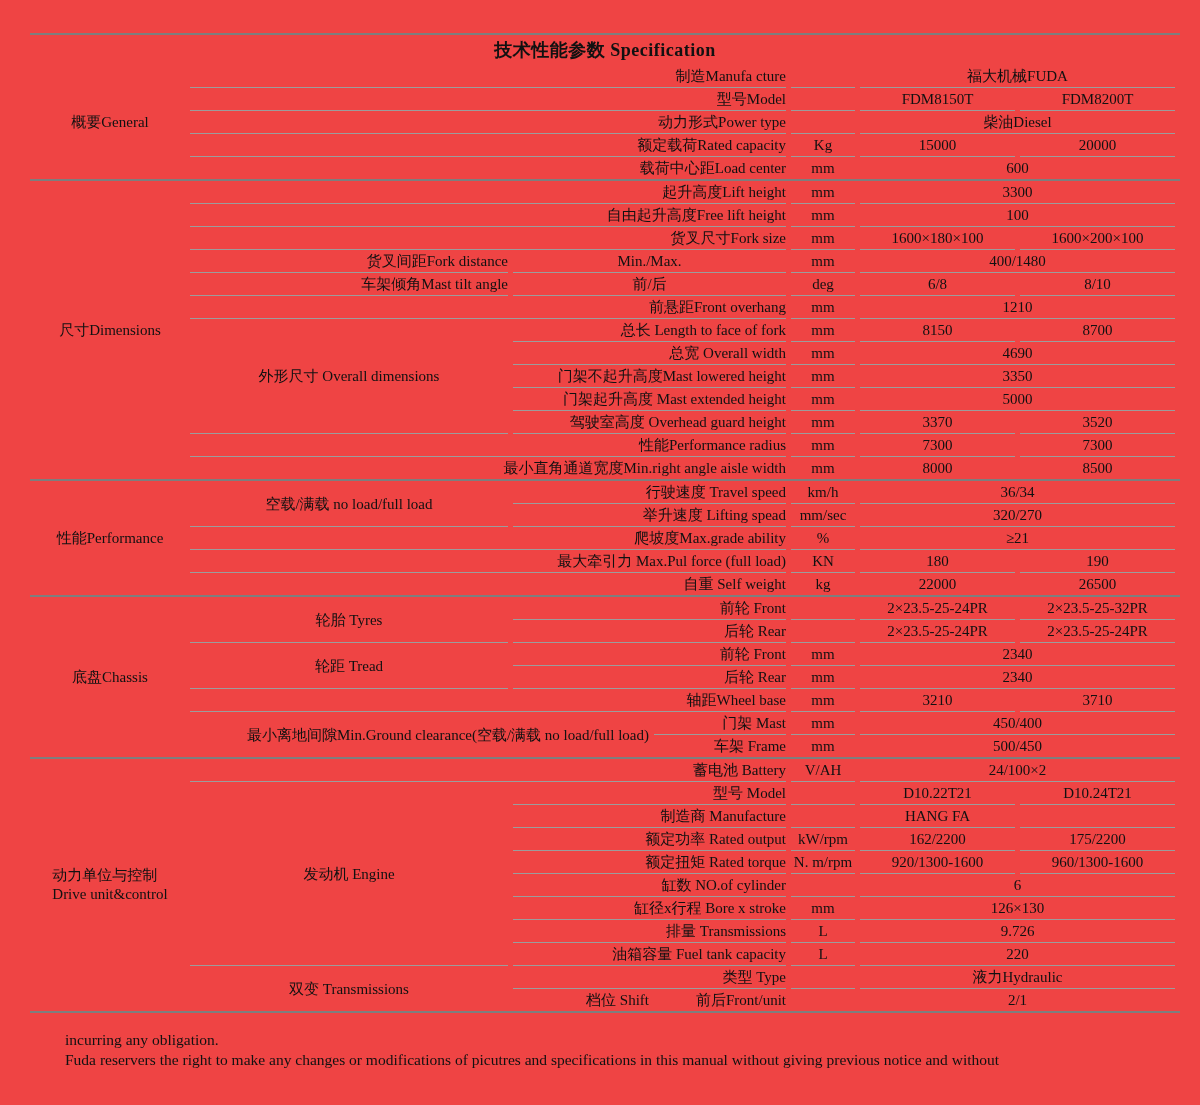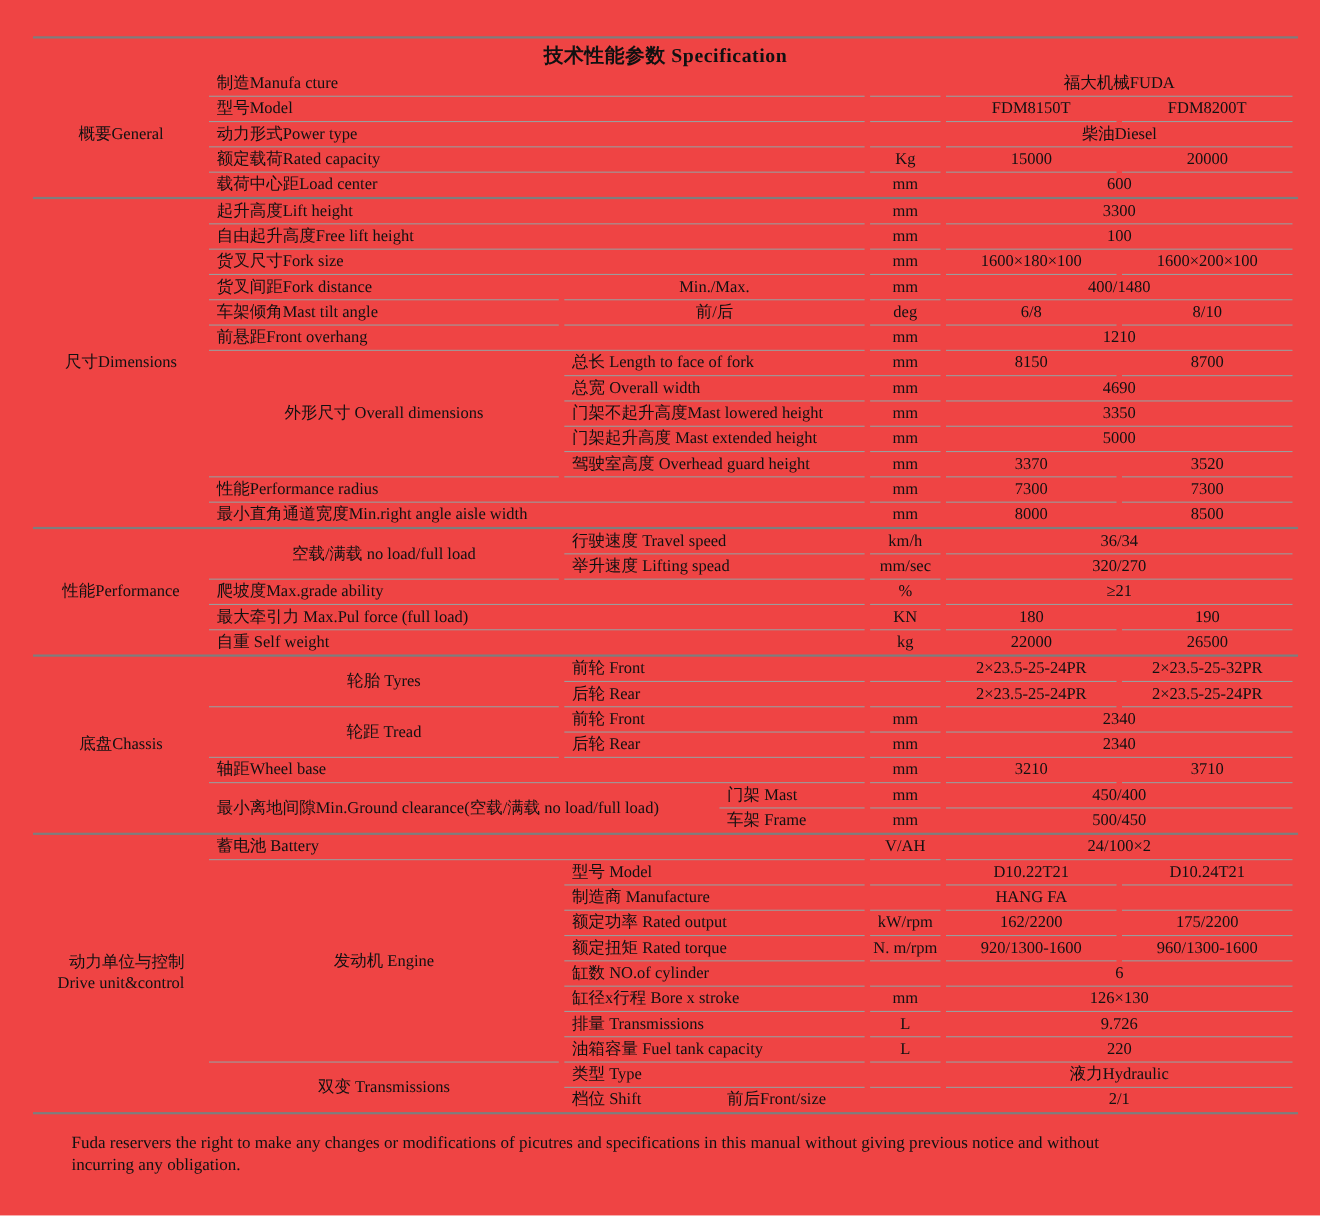--- a/index.html
+++ b/index.html
@@ -22,27 +22,27 @@
   table.spec{
     table-layout:fixed;width:1150px;
     border-collapse:separate;border-spacing:5px 0;
   }
   table.spec td{
     height:22px;padding:0;vertical-align:middle;
     font-size:15px;line-height:16px;
     text-align:center;white-space:nowrap;overflow:hidden;
     border-bottom:1px solid #9c9c9c;
   }
-  table.spec td.l{text-align:left;padding-left:7px;}
+  table.spec td.l{text-align:right;padding-left:7px;}
   table.spec td.nb{border-bottom:none;font-family:Liberation Serif, serif;}
   table.spec tr:last-child td{border-bottom:none;}
   table.spec td.cat{
     border-bottom:none;text-align:center;font-size:15px;
   }
-  .catblock{display:inline-block;text-align:right;line-height:19px;}
+  .catblock{display:inline-block;text-align:left;line-height:19px;}
   .footnotes{
     position:absolute;left:65px;top:1030px;width:1100px;
     font-size:15.5px;line-height:20px;color:#111;
   }
   .footnotes div{white-space:nowrap;}
 </style>
 </head>
 <body>
 
 <div class="page">
@@ -343,26 +343,26 @@
               <td colspan="2" class="">220</td>
             </tr>
             <tr>
               <td rowspan="2" class="nb">双变 Transmissions</td>
               <td colspan="2" class="l">类型 Type</td>
               <td class=""></td>
               <td colspan="2" class="">液力Hydraulic</td>
             </tr>
             <tr>
               <td class="l">档位 Shift</td>
-              <td class="l">前后Front/size</td>
+              <td class="l">前后Front/unit</td>
               <td class=""></td>
               <td colspan="2" class="">2/1</td>
             </tr>
           </tbody>
         </table>
         <div class="rule"></div>
       </div>
   </div>
   <div class="footnotes">
+    <div>incurring any obligation.</div>
     <div>Fuda reservers the right to make any changes or modifications of picutres and specifications in this manual without giving previous notice and without</div>
-    <div>incurring any obligation.</div>
   </div>
 </div>
 
 </body></html>

